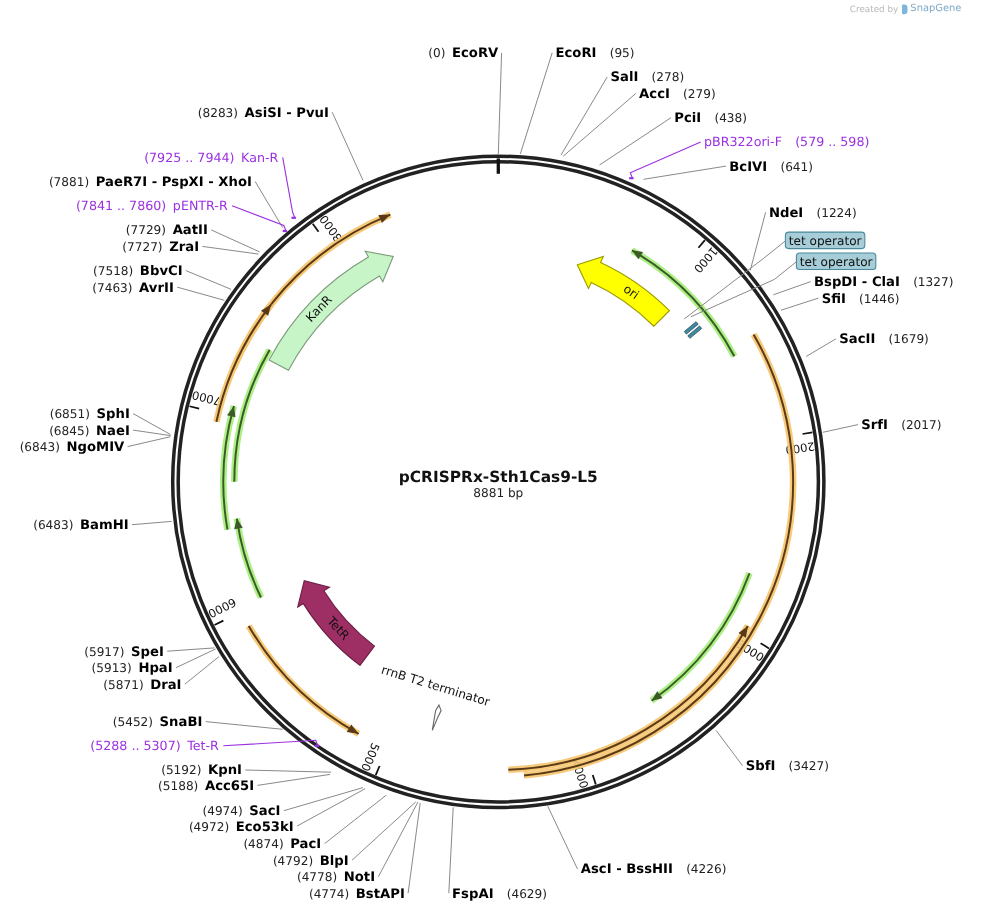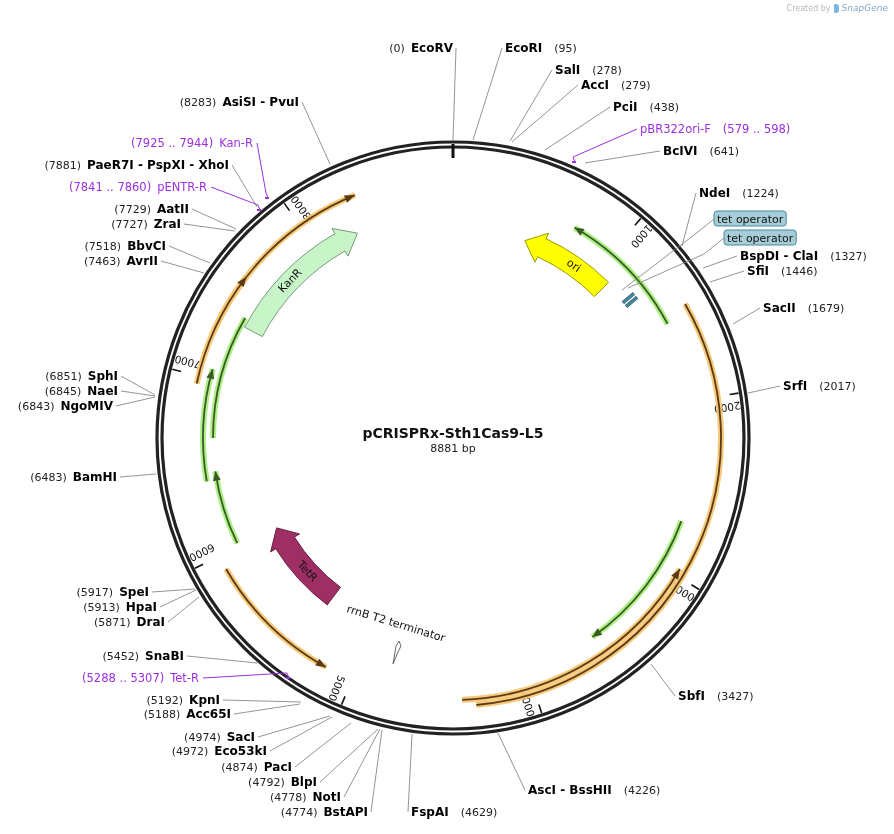--- a/index.html
+++ b/index.html
@@ -1,21 +1,21 @@
 <!DOCTYPE html>
 <html><head>
 <meta charset="utf-8">
 <style>
   html, body { margin: 0; padding: 0; background: #ffffff; }
   body { width: 894px; height: 834px; position: relative; overflow: hidden;
          font-family: "DejaVu Sans", "Liberation Sans", sans-serif; }
   #map { position: absolute; left: 0; top: 0; }
-  .watermark { position: absolute; right: 6px; top: 3px; font-size: 8px; color: #b8b8b8;
+  .watermark { position: absolute; right: 20px; top: 3px; font-size: 8px; color: #b8b8b8;
                font-family: "DejaVu Sans", sans-serif; display: flex; align-items: center; gap: 3px; }
-  .watermark .brand { color: #7fa9c9; font-size: 9px; font-style: italic; }
+  .watermark .brand { color: #7fa9c9; font-size: 9px; }
   .watermark .logo { display: inline-block; width: 5px; height: 9px; background: #7fb6dc; border-radius: 1px 3px 3px 1px; }
   .site-name { font-weight: bold; font-size: 12px; fill: #000; }
   .site-pos { font-size: 11px; fill: #222; }
   .primer { font-size: 11.5px; fill: #9b30e0; }
   .title { font-weight: bold; font-size: 14px; fill: #111; }
   .subtitle { font-size: 11px; fill: #222; }
   .tick-label { font-size: 10.5px; fill: #111; }
   .feat-label { font-size: 11px; fill: #111; }
 </style>
 </head>

